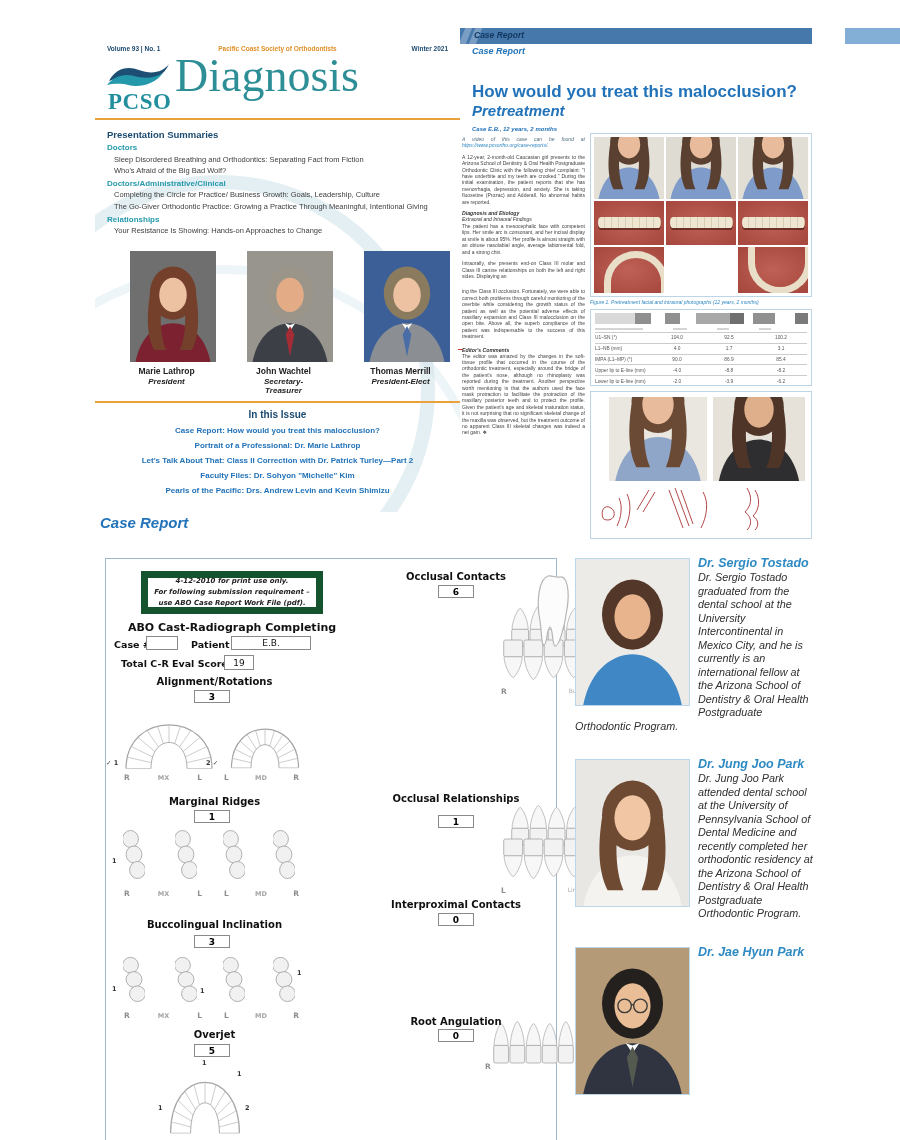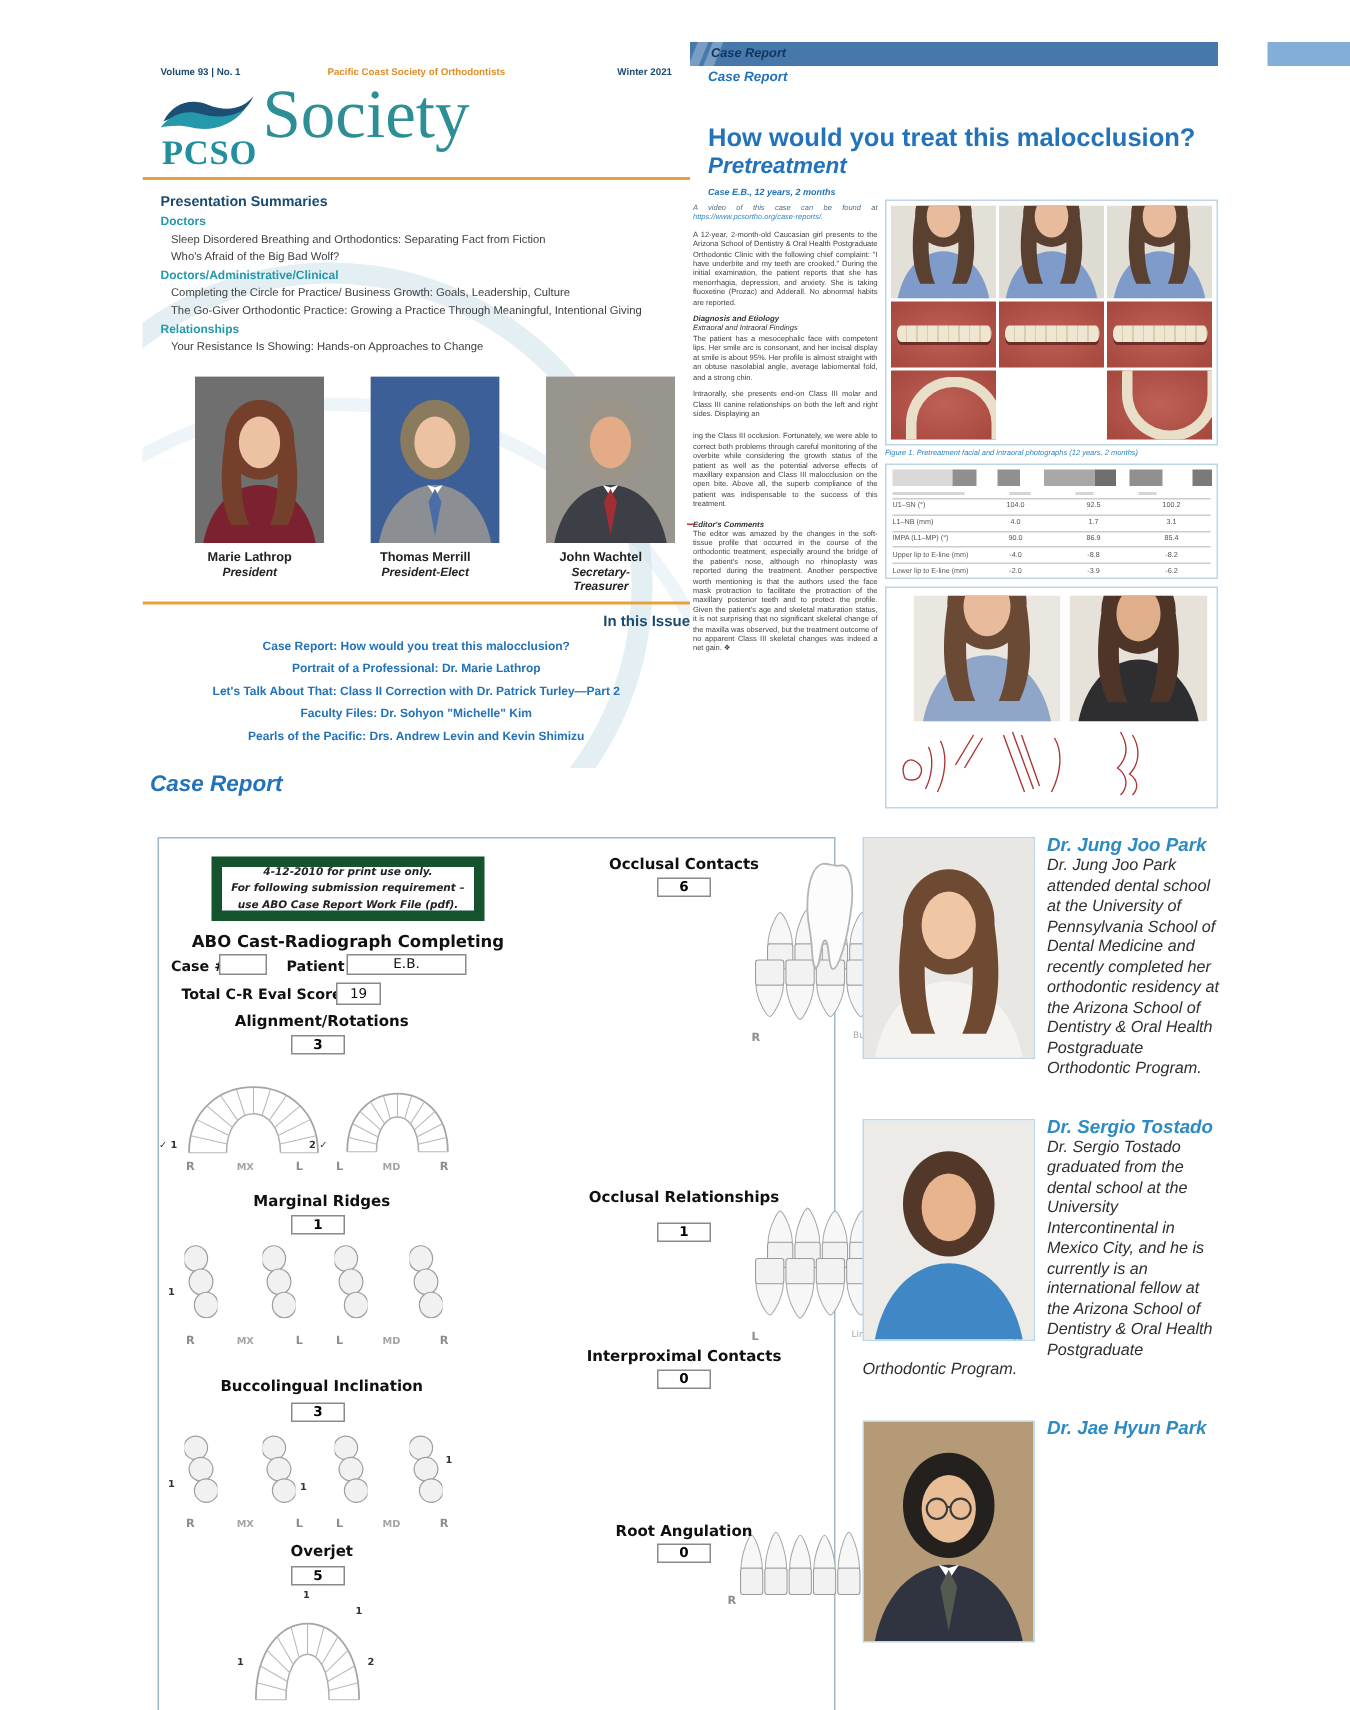--- a/index.html
+++ b/index.html
@@ -27,21 +27,21 @@
   .pres{position:absolute;left:12px;right:8px;top:94px;}
   .pres-title{font:bold 9.5px "Liberation Sans",sans-serif;color:#1b4a70;margin-bottom:3px;}
   .pres-group{font:bold 8px "Liberation Sans",sans-serif;color:#2499ab;margin-top:3px;}
   .pres-item{font:7.5px "Liberation Sans",sans-serif;color:#404040;margin-left:7px;margin-top:2.5px;line-height:1.25;}
   .officers{position:absolute;left:0;right:0;top:216px;display:flex;justify-content:center;gap:31px;}
   .officer{width:86px;text-align:center;padding-left:12px;}
   .officer .photo{width:86px;height:111px;overflow:hidden;background:#ccc;}
   .officer-name{font:bold 8.5px "Liberation Sans",sans-serif;color:#222;margin-top:4px;}
   .officer-title{font:bold italic 8px "Liberation Sans",sans-serif;color:#222;margin-top:1px;}
   .issue{position:absolute;left:0;right:0;top:374px;text-align:center;}
-  .issue-title{font:bold 10px "Liberation Sans",sans-serif;color:#1b4a70;margin-bottom:5px;text-align:right;}
+  .issue-title{font:bold 10px "Liberation Sans",sans-serif;color:#1b4a70;margin-bottom:5px;}
   .issue-item{font:bold 8px "Liberation Sans",sans-serif;color:#2273b9;margin-top:6px;}
   .photo{position:relative;}
   .photo svg{width:100%;height:100%;display:block;}
 
   
   .running-header{left:472px;top:46px;font:bold italic 9px "Liberation Sans",sans-serif;color:#2273b9;}
   .cr-title{left:472px;top:82px;width:345px;font:bold 17px "Liberation Sans",sans-serif;color:#2273b9;white-space:nowrap;}
   .cr-sub{left:472px;top:102px;font:bold italic 15px "Liberation Sans",sans-serif;color:#2273b9;}
   .cr-case{left:472px;top:126px;font:bold italic 6px "Liberation Sans",sans-serif;color:#2273b9;}
   .cr-col{left:462px;top:136px;width:123px;font:5px/6.4px "Liberation Sans",sans-serif;color:#444;text-align:justify;}
@@ -122,21 +122,21 @@
       <span class="mh-right">Winter 2021</span>
     </div>
 
     <div class="logo-block">
       <svg viewBox="0 0 64 30" style="position:absolute;left:0;top:0;width:64px;height:30px">
         <path d="M2,22 C8,10 20,6 32,11 C45,16 56,13 62,5 C56,19 40,25 27,21 C16,18 8,19 2,22 Z" fill="#1d4e73"></path>
         <path d="M0,26 C7,17 17,14 27,17 C38,20 48,19 56,14 C48,25 33,29 21,26 C13,24 5,25 0,26 Z" fill="#2499ab"></path>
       </svg>
       <span class="logo-word">PCSO</span>
     </div>
-    <div class="masthead-title">Society</div>
+    <div class="masthead-title">Diagnosis</div>
     <div class="rule-orange" style="top:83px"></div>
 
     <div class="pres">
       <div class="pres-title">Presentation Summaries</div>
       <div class="pres-group">Doctors</div>
       <div class="pres-item">Sleep Disordered Breathing and Orthodontics: Separating Fact from Fiction</div>
       <div class="pres-item">Who's Afraid of the Big Bad Wolf?</div>
       <div class="pres-group">Doctors/Administrative/Clinical</div>
       <div class="pres-item">Completing the Circle for Practice/ Business Growth: Goals, Leadership, Culture</div>
       <div class="pres-item">The Go-Giver Orthodontic Practice: Growing a Practice Through Meaningful, Intentional Giving</div>
@@ -154,48 +154,48 @@
               <path d="M23,52 C18,86 22,104 28,116 L42,116 C34,98 35,70 38,54 Z" fill="var(--hair,#666)"></path>
               <path d="M77,52 C82,86 78,104 72,116 L58,116 C66,98 65,70 62,54 Z" fill="var(--hair,#666)"></path>
               <ellipse cx="50" cy="52" rx="16" ry="20" fill="var(--skin,#e8bc9c)"></ellipse>
               <path d="M33,44 C33,26 67,26 67,44 C67,34 61,28 50,28 C39,28 33,34 33,44 Z" fill="var(--hair,#666)"></path>
             </svg>
           </div>
         <div class="officer-name">Marie Lathrop</div>
         <div class="officer-title">President</div>
       </div>
       <div class="officer">
+        <div class="photo" style="--bg:#98958f;--hair:#9a9588;--skin:#e3ac86;--shirt:#3c4046">
+            <svg viewBox="0 0 100 130" preserveAspectRatio="xMidYMax slice">
+              <rect x="-2" y="-2" width="104" height="134" fill="var(--bg,#ddd)"></rect>
+              <ellipse cx="50" cy="50" rx="27" ry="31" fill="var(--hair,#666)"></ellipse>
+              <path d="M6,132 C12,98 33,85 50,85 C67,85 88,98 94,132 Z" fill="var(--shirt,#999)"></path>
+              <ellipse cx="50" cy="52" rx="16" ry="20" fill="var(--skin,#e8bc9c)"></ellipse>
+              <path d="M33,44 C33,26 67,26 67,44 C67,34 61,28 50,28 C39,28 33,34 33,44 Z" fill="var(--hair,#666)"></path>
+              <path d="M44,85 L50,94 L56,85 L50,87 Z" fill="#fff"></path>
+              <path d="M50,88 L55,98 L50,124 L45,98 Z" fill="#a32c35"></path>
+            </svg>
+          </div>
+        <div class="officer-name">John Wachtel</div>
+        <div class="officer-title">Secretary-Treasurer</div>
+      </div>
+      <div class="officer">
         <div class="photo" style="--bg:#3c5f98;--hair:#8a7a5e;--skin:#ecc2a2;--shirt:#8b8f94">
             <svg viewBox="0 0 100 130" preserveAspectRatio="xMidYMax slice">
               <rect x="-2" y="-2" width="104" height="134" fill="var(--bg,#ddd)"></rect>
               <ellipse cx="50" cy="50" rx="27" ry="31" fill="var(--hair,#666)"></ellipse>
               <path d="M6,132 C12,98 33,85 50,85 C67,85 88,98 94,132 Z" fill="var(--shirt,#999)"></path>
               <ellipse cx="50" cy="52" rx="16" ry="20" fill="var(--skin,#e8bc9c)"></ellipse>
               <path d="M33,44 C33,26 67,26 67,44 C67,34 61,28 50,28 C39,28 33,34 33,44 Z" fill="var(--hair,#666)"></path>
               <path d="M44,85 L50,94 L56,85 L50,87 Z" fill="#fff"></path>
               <path d="M50,88 L55,98 L50,124 L45,98 Z" fill="#4a6da8"></path>
             </svg>
           </div>
         <div class="officer-name">Thomas Merrill</div>
         <div class="officer-title">President-Elect</div>
-      </div>
-      <div class="officer">
-        <div class="photo" style="--bg:#98958f;--hair:#9a9588;--skin:#e3ac86;--shirt:#3c4046">
-            <svg viewBox="0 0 100 130" preserveAspectRatio="xMidYMax slice">
-              <rect x="-2" y="-2" width="104" height="134" fill="var(--bg,#ddd)"></rect>
-              <ellipse cx="50" cy="50" rx="27" ry="31" fill="var(--hair,#666)"></ellipse>
-              <path d="M6,132 C12,98 33,85 50,85 C67,85 88,98 94,132 Z" fill="var(--shirt,#999)"></path>
-              <ellipse cx="50" cy="52" rx="16" ry="20" fill="var(--skin,#e8bc9c)"></ellipse>
-              <path d="M33,44 C33,26 67,26 67,44 C67,34 61,28 50,28 C39,28 33,34 33,44 Z" fill="var(--hair,#666)"></path>
-              <path d="M44,85 L50,94 L56,85 L50,87 Z" fill="#fff"></path>
-              <path d="M50,88 L55,98 L50,124 L45,98 Z" fill="#a32c35"></path>
-            </svg>
-          </div>
-        <div class="officer-name">John Wachtel</div>
-        <div class="officer-title">Secretary-Treasurer</div>
       </div>
     </div>
 
     <div class="rule-orange" style="top:366px"></div>
 
     <div class="issue">
       <div class="issue-title">In this Issue</div>
       <div class="issue-item">Case Report: How would you treat this malocclusion?</div>
       <div class="issue-item">Portrait of a Professional: Dr. Marie Lathrop</div>
       <div class="issue-item">Let's Talk About That: Class II Correction with Dr. Patrick Turley—Part 2</div>
@@ -639,46 +639,46 @@
     <div class="form-hm" style="top:340px">Interproximal Contacts</div>
     <div class="score" style="left:332px;top:354px">0</div>
 
     <div class="form-hm" style="top:457px">Root Angulation</div>
     <div class="score" style="left:332px;top:470px">0</div>
 
   </div>
 
   <div class="abs bios">
     <div class="bio">
+      <div class="bio-photo photo" style="--bg:#edebe7;--hair:#53382a;--skin:#e8b48d;--shirt:#3f88c5">
+          <svg viewBox="0 0 100 130" preserveAspectRatio="xMidYMax slice">
+            <rect x="-2" y="-2" width="104" height="134" fill="var(--bg,#ddd)"></rect>
+            <ellipse cx="50" cy="50" rx="27" ry="31" fill="var(--hair,#666)"></ellipse>
+            <path d="M6,132 C12,98 33,85 50,85 C67,85 88,98 94,132 Z" fill="var(--shirt,#999)"></path>
+            <ellipse cx="50" cy="52" rx="16" ry="20" fill="var(--skin,#e8bc9c)"></ellipse>
+            <path d="M33,44 C33,26 67,26 67,44 C67,34 61,28 50,28 C39,28 33,34 33,44 Z" fill="var(--hair,#666)"></path>
+          </svg>
+        </div>
+      <div class="bio-name">Dr. Sergio Tostado</div>
+      <div class="bio-text">Dr. Sergio Tostado graduated from the dental school at the University Intercontinental in Mexico City, and he is currently is an international fellow at the Arizona School of Dentistry &amp; Oral Health Postgraduate Orthodontic Program.</div>
+    </div>
+    <div class="bio">
       <div class="bio-photo photo" style="--bg:#e9e7e3;--hair:#6e4a33;--skin:#f0c6a4;--shirt:#f4f3f0">
           <svg viewBox="0 0 100 130" preserveAspectRatio="xMidYMax slice">
             <rect x="-2" y="-2" width="104" height="134" fill="var(--bg,#ddd)"></rect>
             <ellipse cx="50" cy="50" rx="27" ry="31" fill="var(--hair,#666)"></ellipse>
             <path d="M6,132 C12,98 33,85 50,85 C67,85 88,98 94,132 Z" fill="var(--shirt,#999)"></path>
             <path d="M23,52 C18,86 22,104 28,116 L42,116 C34,98 35,70 38,54 Z" fill="var(--hair,#666)"></path>
             <path d="M77,52 C82,86 78,104 72,116 L58,116 C66,98 65,70 62,54 Z" fill="var(--hair,#666)"></path>
             <ellipse cx="50" cy="52" rx="16" ry="20" fill="var(--skin,#e8bc9c)"></ellipse>
             <path d="M33,44 C33,26 67,26 67,44 C67,34 61,28 50,28 C39,28 33,34 33,44 Z" fill="var(--hair,#666)"></path>
           </svg>
         </div>
       <div class="bio-name">Dr. Jung Joo Park</div>
       <div class="bio-text">Dr. Jung Joo Park attended dental school at the University of Pennsylvania School of Dental Medicine and recently completed her orthodontic residency at the Arizona School of Dentistry &amp; Oral Health Postgraduate Orthodontic Program.</div>
-    </div>
-    <div class="bio">
-      <div class="bio-photo photo" style="--bg:#edebe7;--hair:#53382a;--skin:#e8b48d;--shirt:#3f88c5">
-          <svg viewBox="0 0 100 130" preserveAspectRatio="xMidYMax slice">
-            <rect x="-2" y="-2" width="104" height="134" fill="var(--bg,#ddd)"></rect>
-            <ellipse cx="50" cy="50" rx="27" ry="31" fill="var(--hair,#666)"></ellipse>
-            <path d="M6,132 C12,98 33,85 50,85 C67,85 88,98 94,132 Z" fill="var(--shirt,#999)"></path>
-            <ellipse cx="50" cy="52" rx="16" ry="20" fill="var(--skin,#e8bc9c)"></ellipse>
-            <path d="M33,44 C33,26 67,26 67,44 C67,34 61,28 50,28 C39,28 33,34 33,44 Z" fill="var(--hair,#666)"></path>
-          </svg>
-        </div>
-      <div class="bio-name">Dr. Sergio Tostado</div>
-      <div class="bio-text">Dr. Sergio Tostado graduated from the dental school at the University Intercontinental in Mexico City, and he is currently is an international fellow at the Arizona School of Dentistry &amp; Oral Health Postgraduate Orthodontic Program.</div>
     </div>
     <div class="bio">
       <div class="bio-photo photo" style="--bg:#b59a78;--hair:#23201d;--skin:#e9bd96;--shirt:#2f3440">
           <svg viewBox="0 0 100 130" preserveAspectRatio="xMidYMax slice">
             <rect x="-2" y="-2" width="104" height="134" fill="var(--bg,#ddd)"></rect>
             <ellipse cx="50" cy="50" rx="27" ry="31" fill="var(--hair,#666)"></ellipse>
             <path d="M6,132 C12,98 33,85 50,85 C67,85 88,98 94,132 Z" fill="var(--shirt,#999)"></path>
             <ellipse cx="50" cy="52" rx="16" ry="20" fill="var(--skin,#e8bc9c)"></ellipse>
             <path d="M33,44 C33,26 67,26 67,44 C67,34 61,28 50,28 C39,28 33,34 33,44 Z" fill="var(--hair,#666)"></path>
             <circle cx="43" cy="52" r="6" fill="none" stroke="#3a3a3a" stroke-width="1.2"></circle>

